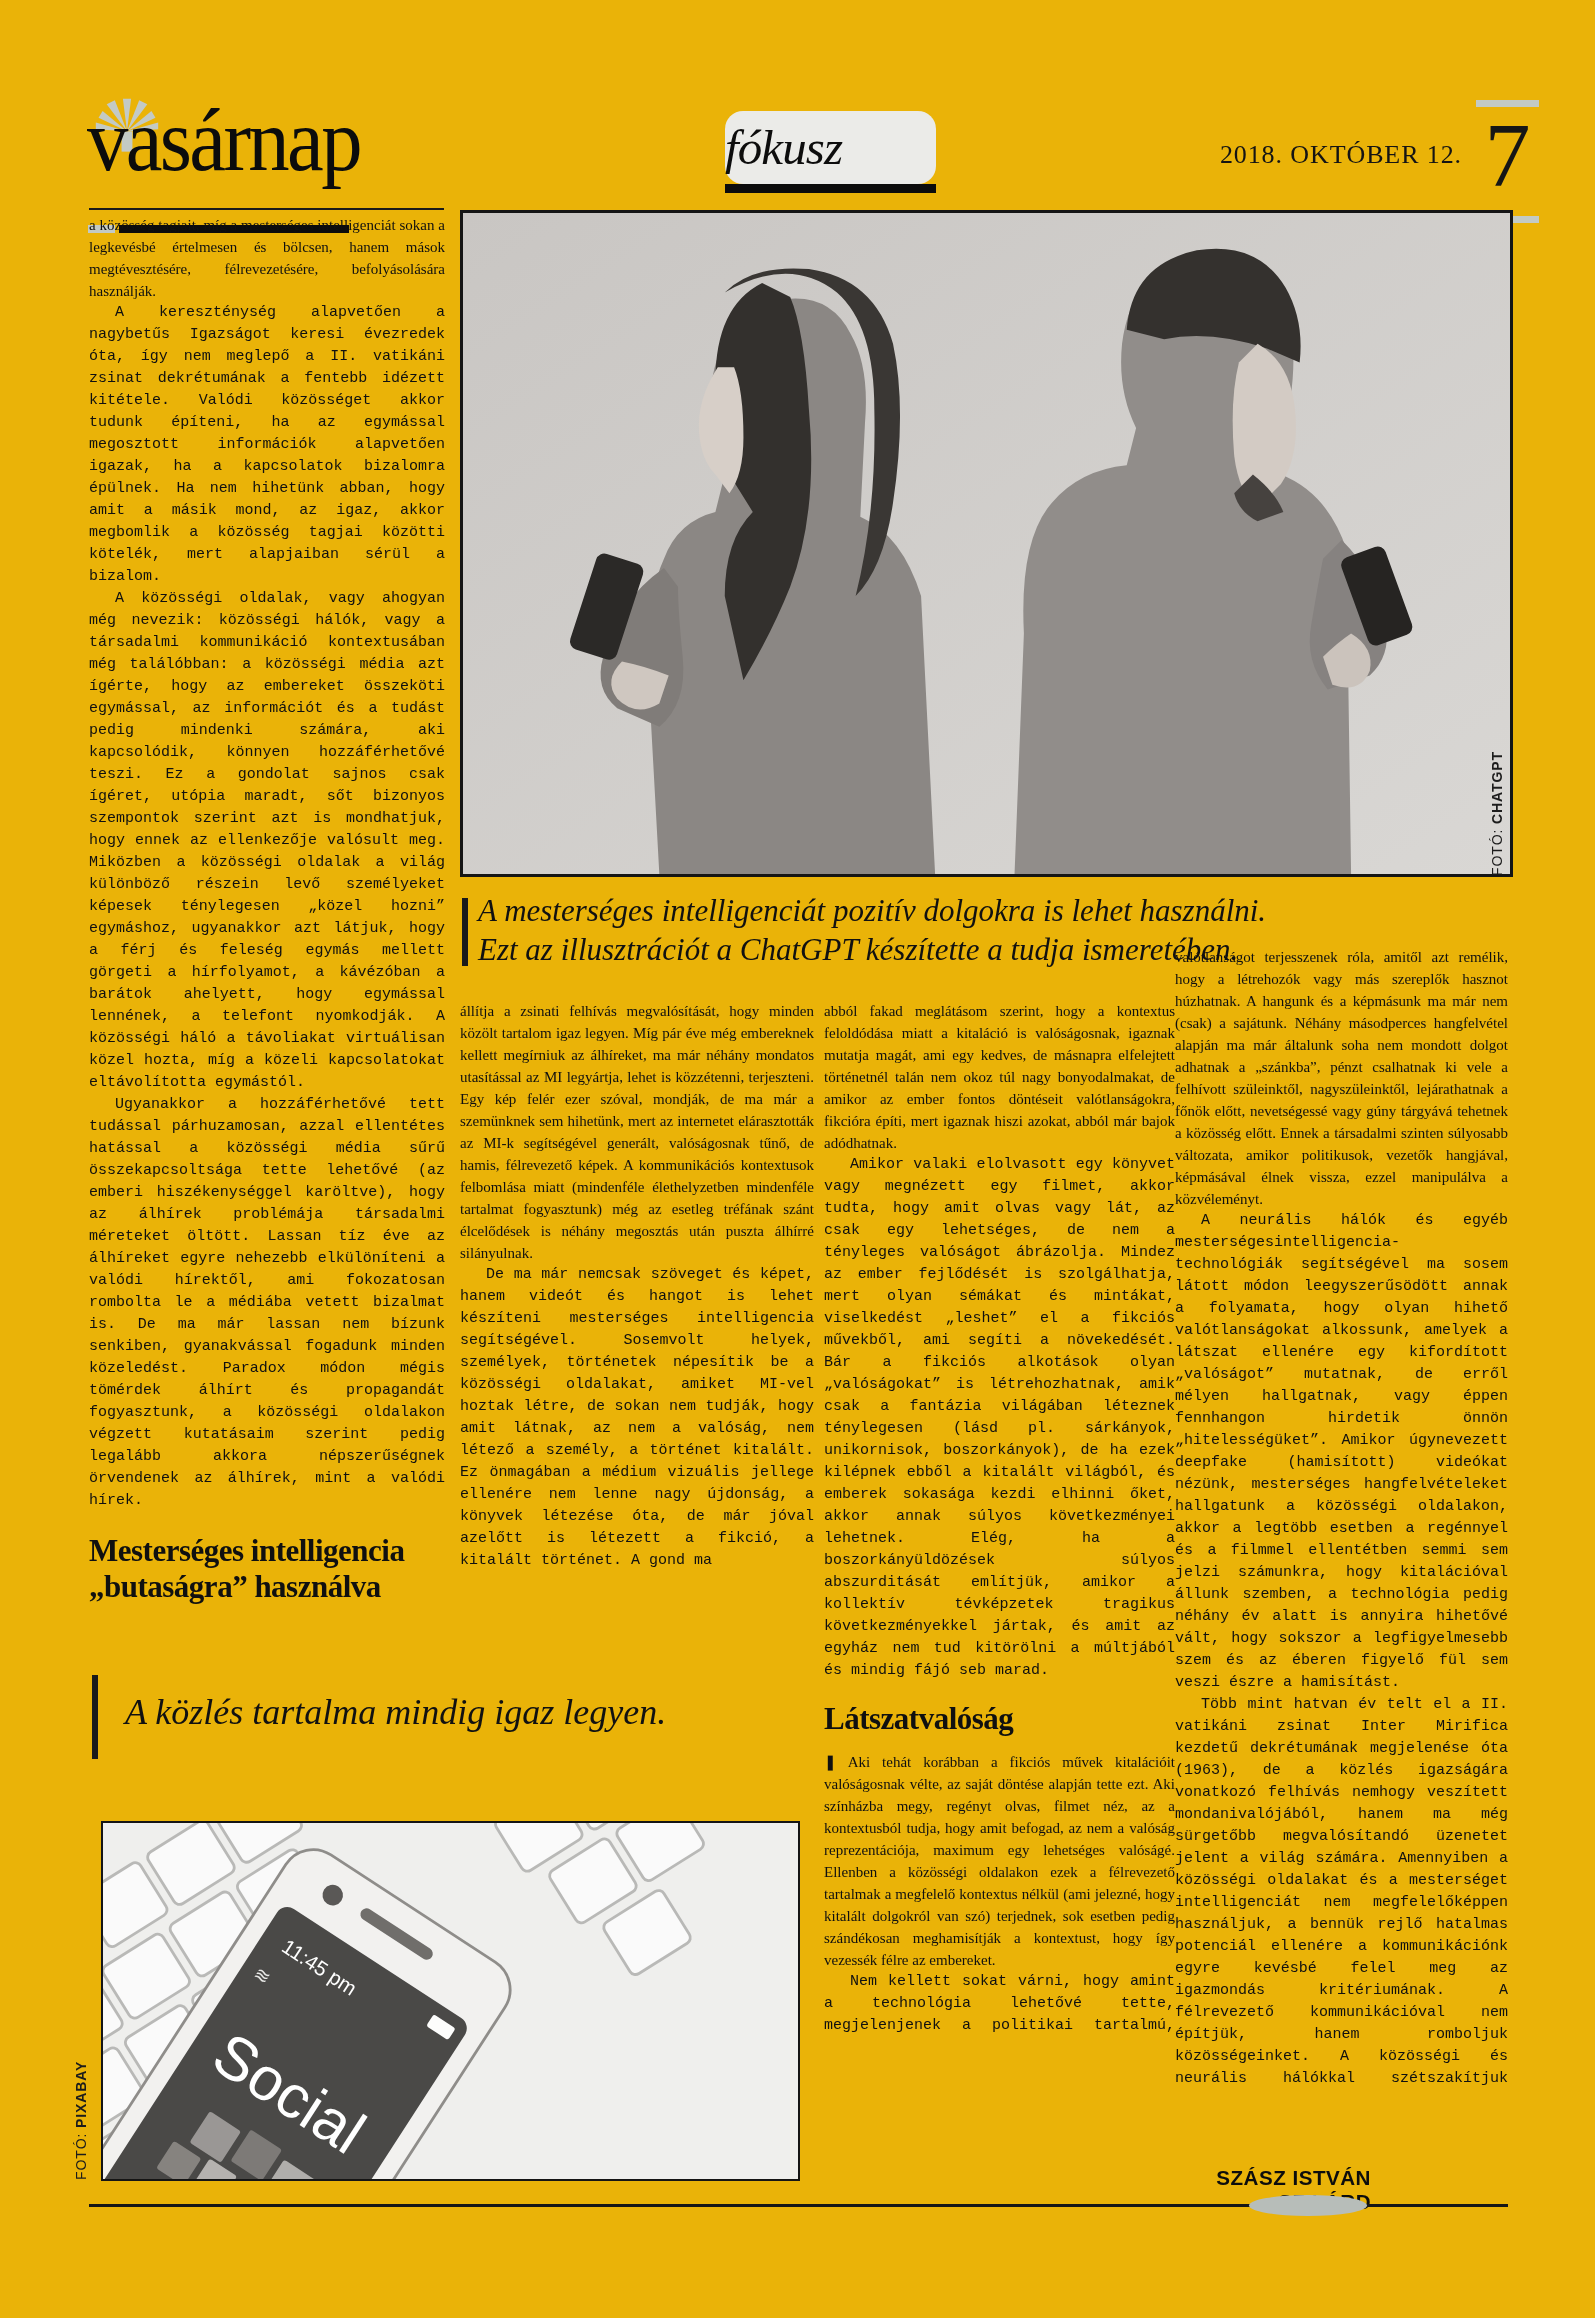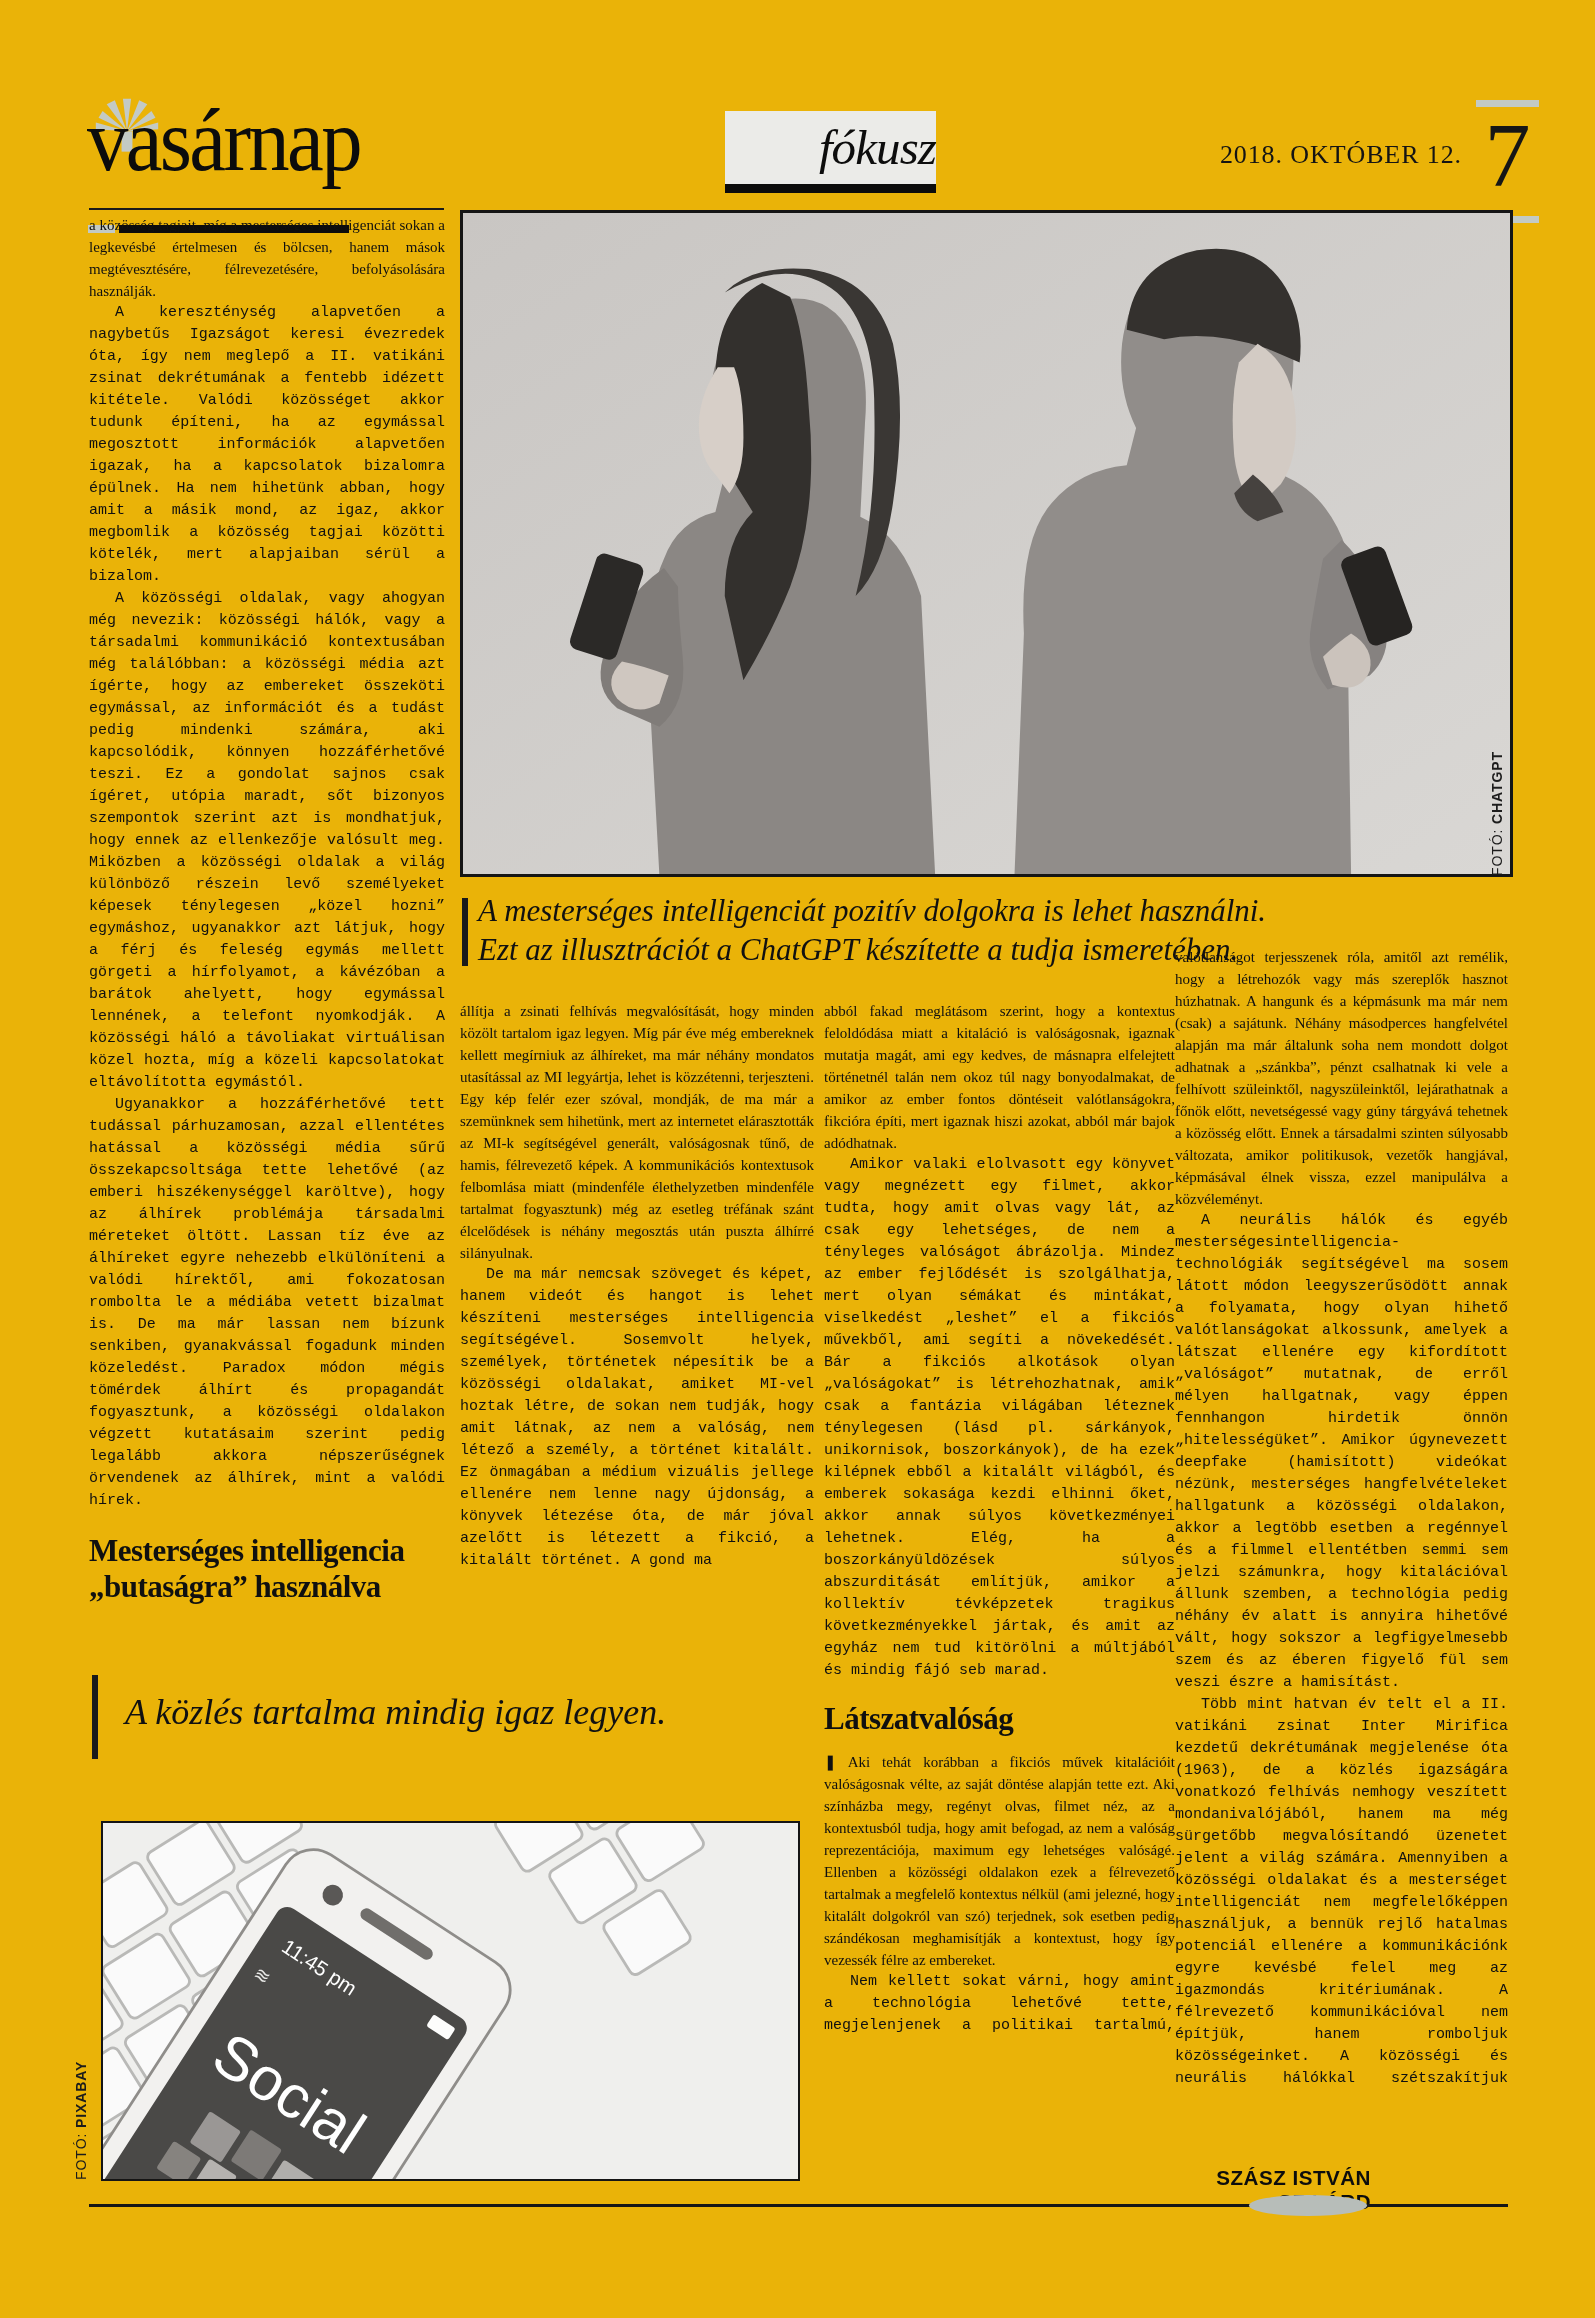--- a/index.html
+++ b/index.html
@@ -7,21 +7,21 @@
         font-family:"Liberation Serif",serif;color:#101010;overflow:hidden;}
 
   
   .logo{position:absolute;left:87px;top:97px;font-family:"Liberation Serif",serif;
         font-size:88px;line-height:1;letter-spacing:-2.8px;color:#0c0c0c;
         transform:scaleX(.94);transform-origin:left top;}
   .sunburst{position:absolute;left:92px;top:92px;width:70px;height:61px;}
   .logo-rule-black{position:absolute;left:119px;top:225px;width:230px;height:8px;background:#0c0c0c;}
   .logo-rule-gray{position:absolute;left:88px;top:225px;width:27px;height:8px;background:#c3cac5;}
   .section-box{position:absolute;left:725px;top:111px;width:211px;height:73px;
-        background:#ebebe8;display:flex;align-items:center;justify-content:flex-end;}
+        background:#ebebe8;display:flex;align-items:center;justify-content:flex-start;border-radius:18px;}
   .section-label{font-style:italic;font-size:49px;letter-spacing:-0.9px;color:#0d0d0d;}
   .section-rule{position:absolute;left:725px;top:184px;width:211px;height:9px;background:#0c0c0c;}
   .issue-date{position:absolute;left:1154px;top:140px;width:308px;text-align:right;
         font-size:26px;letter-spacing:0.9px;color:#141414;}
   .pagenum-wrap{position:absolute;left:1476px;top:100px;width:63px;text-align:center;}
   .pagenum-bar{width:63px;height:7px;background:#c3cac5;margin:0 auto;}
   .pagenum{font-size:92px;line-height:1.06;color:#161616;}
   .pagenum-bar.bottom{margin-top:11.2px;}
   .header-rule-left{position:absolute;left:89px;top:208px;width:355px;height:1.9px;background:#1a1a1a;}
 

